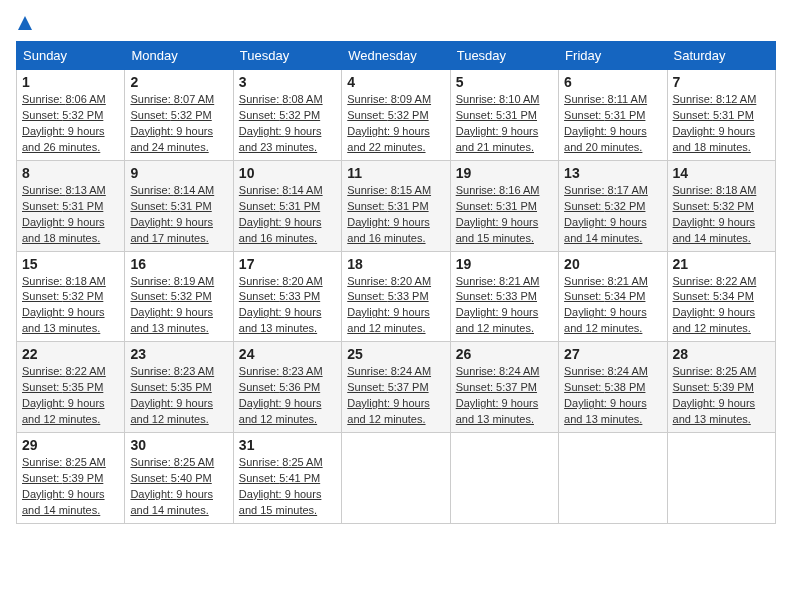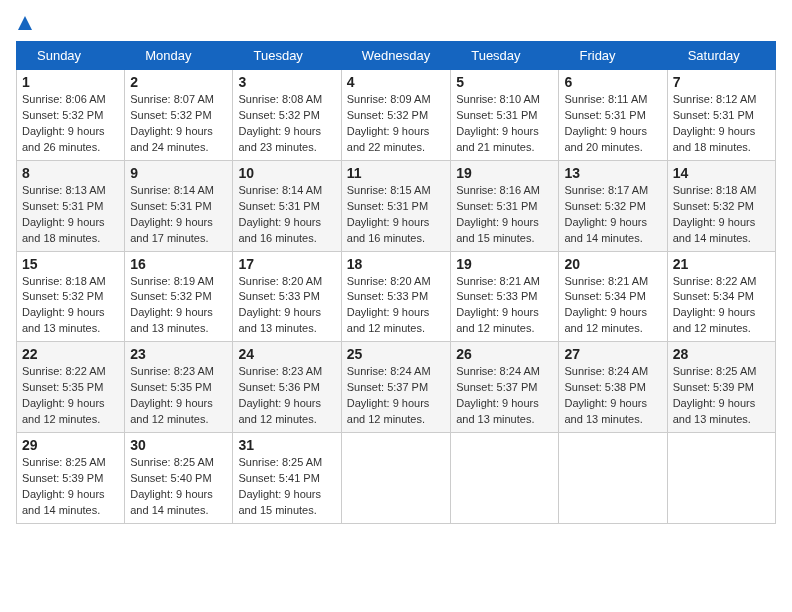--- a/index.html
+++ b/index.html
@@ -49,21 +49,21 @@
     }
     .calendar {
       width: 100%;
       border-collapse: collapse;
       font-size: 11px;
     }
     .calendar th {
       background: #1565c0;
       color: #fff;
       text-align: left;
-      padding: 6px 20px;
+      padding: 6px 6px;
       font-size: 13px;
       font-weight: normal;
       border: 1px solid #1565c0;
     }
     .calendar td {
       border: 1px solid #ccc;
       vertical-align: top;
       padding: 4px 5px;
       width: calc(100% / 7);
       min-height: 80px;
@@ -75,20 +75,21 @@
     .day-num {
       font-size: 14px;
       font-weight: bold;
       color: #222;
       display: block;
       margin-bottom: 2px;
     }
     .day-info {
       color: #333;
       line-height: 1.45;
+      text-decoration: underline;
     }
     .empty-cell {
       background: #fff !important;
       border: 1px solid #ccc;
     }
   </style>
 </head>
 <body>
 
 <div class="header">

